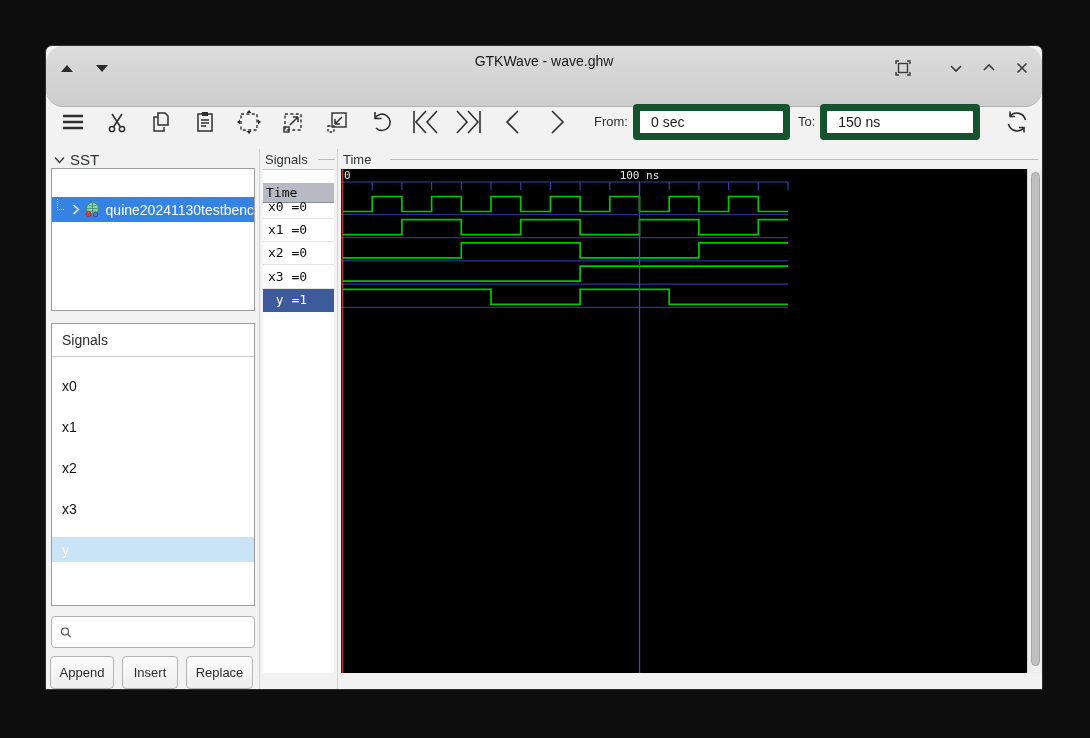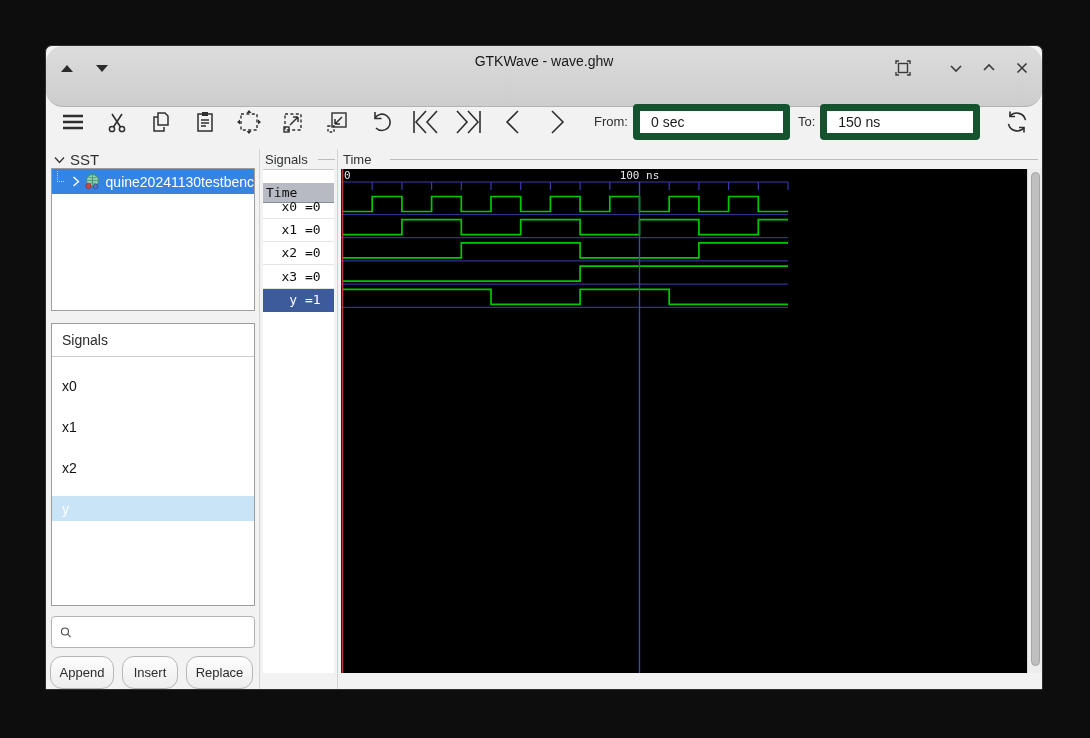--- a/index.html
+++ b/index.html
@@ -31,50 +31,50 @@
 
   
   #content { position:absolute; left:0; top:103px; width:100%; height:542px; background:#f2f2f2; }
   .vsplit { position:absolute; top:0; width:1px; height:542px; background:#d2d2d2; }
   .frame-label { position:absolute; top:3px; font-size:13px; color:#2f3335; }
   .frame-line { position:absolute; top:10px; height:1px; background:#bcbcbc; }
 
   
   #sst-header { position:absolute; left:8px; top:2px; font-size:15px; color:#2f3335; display:flex; align-items:center; gap:5px;}
   #sst-tree { position:absolute; left:5px; top:19px; width:204px; height:143px; background:#fff; border:1px solid #9d9d9d; overflow:hidden; }
-  .tree-row { position:relative; height:25px; display:flex; align-items:center; font-size:14px; color:#1b1b1b; white-space:nowrap; }
+  .tree-row { position:relative; height:25px; display:flex; align-items:center; font-size:14px; color:#1b1b1b; white-space:nowrap;margin-top:28px; }
   #tree-row-top { margin-top:2px; }
   #tree-row-scope { background:#3584e4; color:#fff; overflow:hidden; }
   .tree-guide { width:10px; height:11px; margin-left:5px; border-left:1px dotted #bcd7f3; border-bottom:1px dotted #bcd7f3; margin-top:-10px; }
   .expander { width:14px; display:flex; justify-content:center; margin:0 3px 0 6px; }
   .tree-icon { margin-right:5px; display:flex; }
 
   #signal-listbox { position:absolute; left:5px; top:174px; width:204px; height:283px; background:#fff; border:1px solid #9d9d9d; overflow:hidden; }
   #signal-list-header { height:33px; border-bottom:1px solid #cdcdcd; font-size:14px; color:#2b2b2b; display:flex; align-items:center; padding-left:10px; }
   .sig-item { height:25px; display:flex; align-items:center; padding-left:10px; font-size:14px; color:#111;margin-top:16px; }
   .sig-item.selected { background:#c9e3f7; color:#fff; }
 
   #search-box { position:absolute; left:5px; top:467px; width:204px; height:32px; background:#fff; border:1px solid #b3b3b3; border-radius:4px; display:flex; align-items:center; padding-left:8px; }
   #search-input { border:none; outline:none; flex:1; height:28px; font-size:13px; margin-left:6px; background:transparent; }
 
-  .action-btn { position:absolute; top:507px; height:33px; border:1px solid #b5b5b5; border-radius:12px;
+  .action-btn { position:absolute; top:507px; height:33px; border:1px solid #b5b5b5; border-radius:4px;
                 background:linear-gradient(#fdfdfd,#ededed); font-size:13px; color:#2b2b2b;
                 font-family:"Liberation Sans",sans-serif; }
   #append-btn { left:4px;  width:64px; }
   #insert-btn { left:76px; width:56px; }
   #replace-btn{ left:140px;width:67px; }
 
   
   #values-frame-label { left:219px; }
   #values-frame-line { left:272px; width:17px; }
   #values-box { position:absolute; left:217px; top:20px; width:71px; height:504px; background:#fff; border-top:1px solid #c9c9c9; overflow:hidden; }
   #time-header { position:absolute; left:0; top:13px; width:100%; height:20px; background:#b7bac3; border-bottom:1px solid #8b8e96;
                  font-family:"DejaVu Sans Mono",monospace; font-size:13px; color:#0d0d0d; padding-left:3px; line-height:19px; }
   .vrow { position:absolute; left:0; width:100%; height:23px; font-family:"DejaVu Sans Mono",monospace; font-size:13px;
-          color:#0d0d0d; line-height:22px; padding-left:5px; border-bottom:1px solid #e4e4e4; white-space:pre;text-align:center; }
+          color:#0d0d0d; line-height:22px; padding-left:5px; border-bottom:1px solid #e4e4e4; white-space:pre; }
   #vrow0{top:26px} #vrow1{top:49px} #vrow2{top:72px} #vrow3{top:96px}
   #vrow4{top:119px; background:#3d5a9a; color:#fff; border-bottom:none;}
 
   
   #waves-frame-label { left:297px; }
   #waves-frame-line { left:344px; width:648px; }
   #wave-canvas { position:absolute; left:295px; top:20px; width:686px; height:504px; background:#000; }
   #wave-vscroll { position:absolute; left:981px; top:20px; width:15px; height:504px; background:#ededed; border-left:1px solid #d8d8d8; }
   #wave-vthumb { position:absolute; left:3px; top:3px; width:9px; height:494px; background:#bfbfbf; border:1px solid #a5a5a5; border-radius:5px; }
 
@@ -235,20 +235,21 @@
         </span>
         <span>quine20241130testbenc</span>
       </div>
     </div>
 
     <div id="signal-listbox">
       <div id="signal-list-header">Signals</div>
       <div class="sig-item">x0</div>
       <div class="sig-item">x1</div>
       <div class="sig-item">x2</div>
+      <div class="sig-item">x3</div>
       <div class="sig-item selected">y</div>
     </div>
 
     <div id="search-box">
       <svg width="15" height="15" viewBox="0 0 15 15">
         <circle cx="6.2" cy="6.2" r="4.4" fill="none" stroke="#4a4a4a" stroke-width="1.4"></circle>
         <path d="M9.6 9.6l3.6 3.6" stroke="#4a4a4a" stroke-width="1.4"></path>
       </svg>
       <input id="search-input" style="">
     </div>

